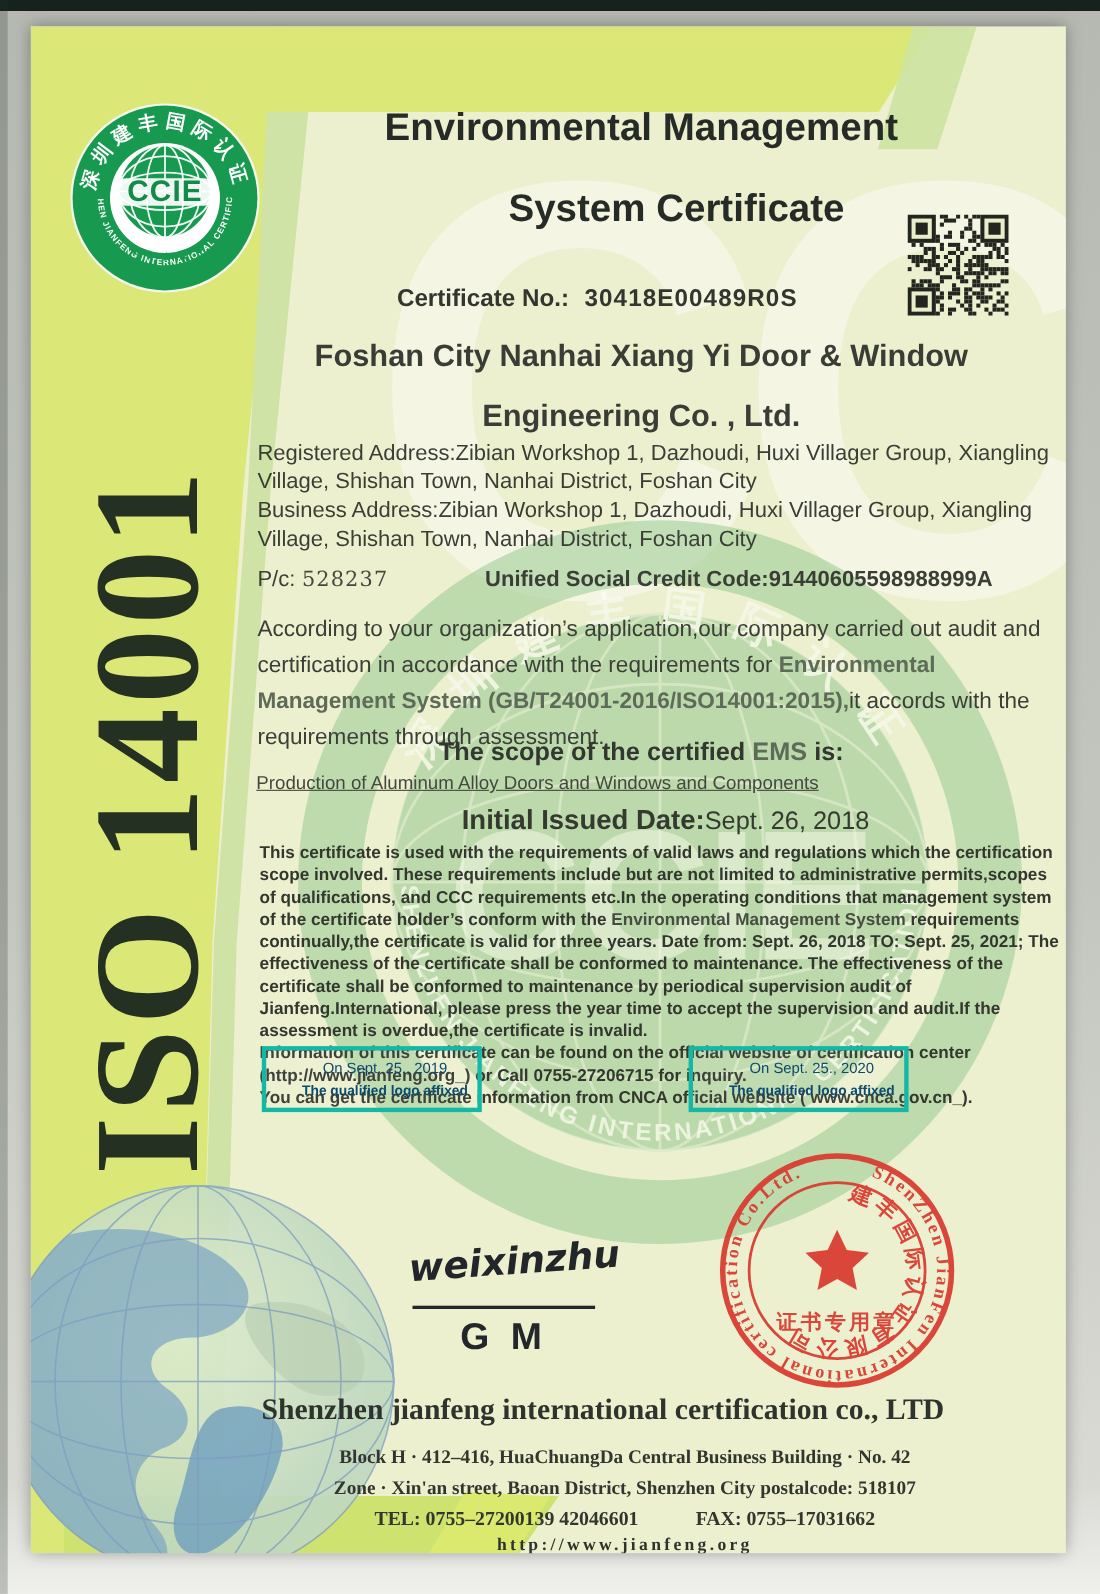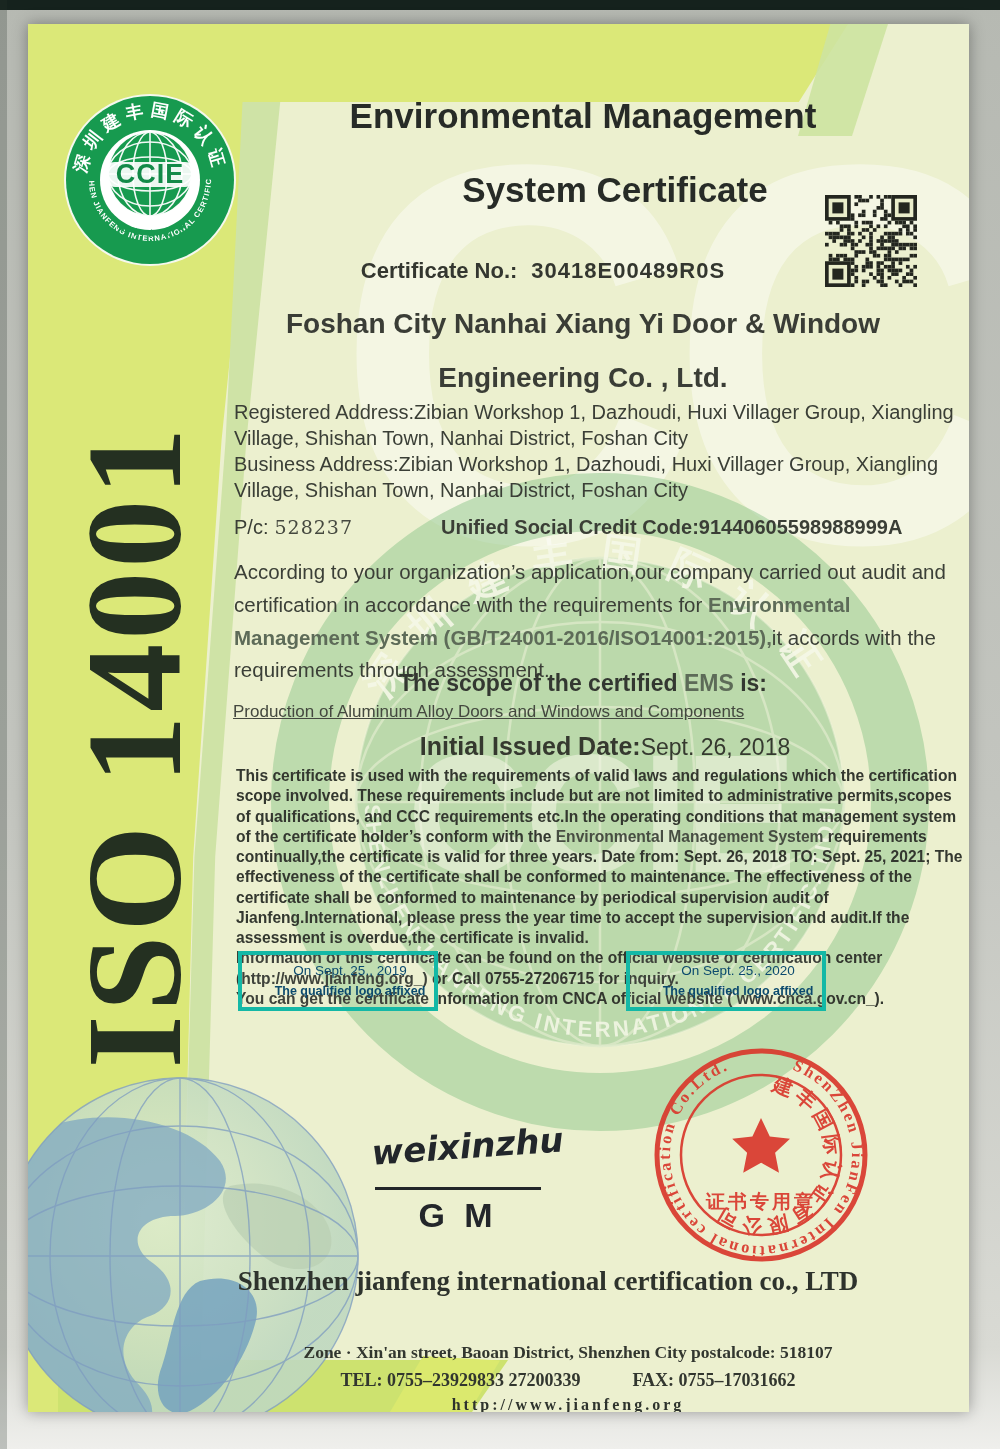--- a/index.html
+++ b/index.html
@@ -479,19 +479,20 @@
       <textPath href="#stOuter" startOffset="50%" text-anchor="middle">ShenZhen JianFen International certification Co.Ltd.</textPath>
     </text>
     <text font-family="Liberation Sans,sans-serif" font-weight="bold" font-size="20" fill="#d93a2e" letter-spacing="4">
       <textPath href="#stInner" startOffset="26%" text-anchor="middle">深圳建丰国际认证有限公司</textPath>
     </text>
     <path d="M113,76 l8.8,18.4 20.2,2.4-14.9,13.9 3.9,20-17.9-10-17.9,10 3.9-20-14.9-13.9 20.2-2.4z" fill="#d93a2e"></path>
     <text x="113" y="166" text-anchor="middle" font-family="Liberation Sans,sans-serif" font-weight="bold" font-size="19" fill="#d93a2e" letter-spacing="3">证书专用章</text>
   </svg>
 
   <div class="abs footer-name">Shenzhen jianfeng international certification co., LTD</div>
+  <div class="abs faddr">Block H · 412–416, HuaChuangDa Central Business Building ·  No. 42</div>
   <div class="abs faddr faddr2">Zone ·  Xin'an street, Baoan District, Shenzhen City  postalcode:  518107</div>
   <div class="abs ftel">
-    <span>TEL: 0755–23929833  27200339</span><span class="fax">FAX: 0755–17031662</span>
+    <span>TEL: 0755–27200139  42046601</span><span class="fax">FAX: 0755–17031662</span>
   </div>
   <div class="abs furl">http://www.jianfeng.org</div>
 
 </div>
 
 </body></html>

